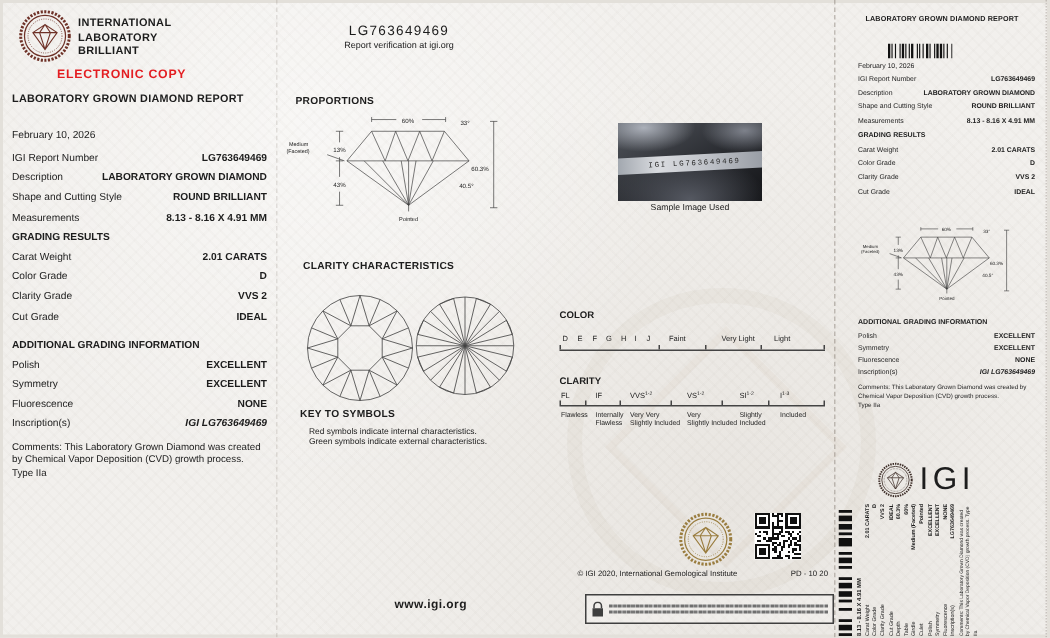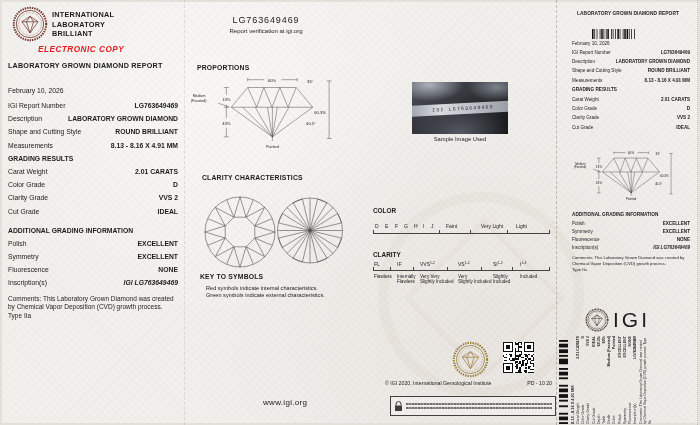--- a/index.html
+++ b/index.html
@@ -13,34 +13,34 @@
       radial-gradient(circle at 30% 20%, rgba(255,255,255,.5), transparent 40%),
       radial-gradient(circle at 70% 80%, rgba(205,198,188,.25), transparent 50%);
     box-shadow:inset 0 0 0 2px #e3e0da;
   }
   .abs{position:absolute;}
   .fold{position:absolute;top:0;bottom:0;width:0;}
   .i{font-style:italic;}
   .red{color:#e31e22;}
   
   .brandtext{font-size:7.3px;font-weight:bold;letter-spacing:.25px;line-height:9.7px;}
-  .ecopy{font-size:8.2px;font-weight:bold;letter-spacing:.5px;font-style:italic;}
+  .ecopy{font-size:8.2px;font-weight:bold;letter-spacing:.5px;}
   .ltitle{font-size:7.2px;font-weight:bold;letter-spacing:.2px;}
   .lbody{width:170px;font-size:6.8px;}
   .lrow{display:flex;justify-content:space-between;align-items:baseline;height:13.2px;}
   .lrow .v{font-weight:bold;text-align:right;}
   .lhead{font-weight:bold;height:13.2px;}
   .ldate{height:15px;}
   .comments{font-size:6.5px;line-height:8.6px;margin-top:2px;}
   
   .cnum{font-size:9px;letter-spacing:.9px;}
   .cver{font-size:6px;margin-top:3px;}
   .shead{font-size:6.8px;font-weight:bold;letter-spacing:.2px;}
   .keytxt{font-size:5.6px;line-height:7px;}
-  .website{font-size:8px;font-weight:normal;letter-spacing:.3px;}
+  .website{font-size:8px;font-weight:bold;letter-spacing:.3px;}
   .copyrow{display:flex;justify-content:space-between;font-size:5.2px;width:167px;}
   svg text{font-family:"Liberation Sans",sans-serif;fill:#222;}
   
   .scales{width:177px;font-size:5px;z-index:2;}
   .sc-h{font-size:6.4px;font-weight:bold;}
   .tickline{position:absolute;height:1px;background:#444;left:0;width:177px;}
   .tick{position:absolute;width:1px;height:3px;background:#444;}
   .g{position:absolute;font-size:5px;}
   .sup{font-size:3.4px;position:relative;top:-2px;}
   .cl{position:absolute;font-size:4.6px;line-height:5.2px;}

